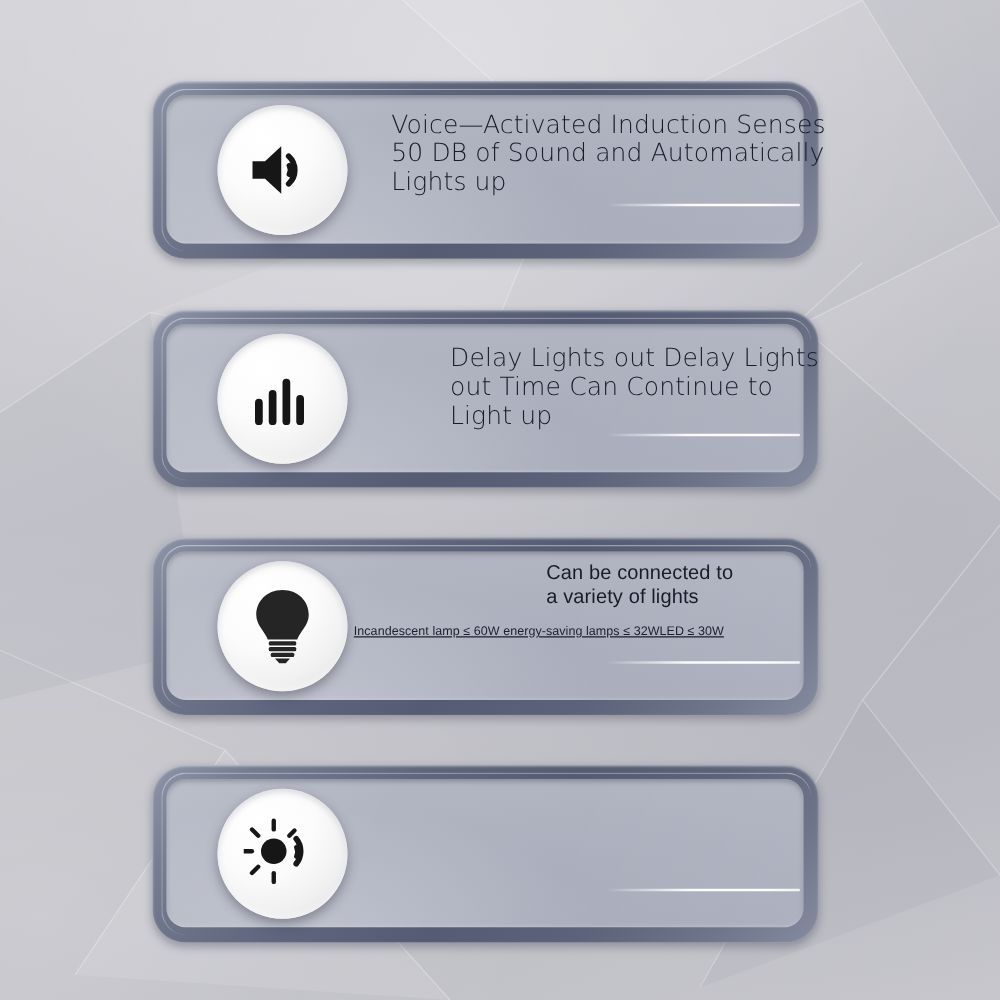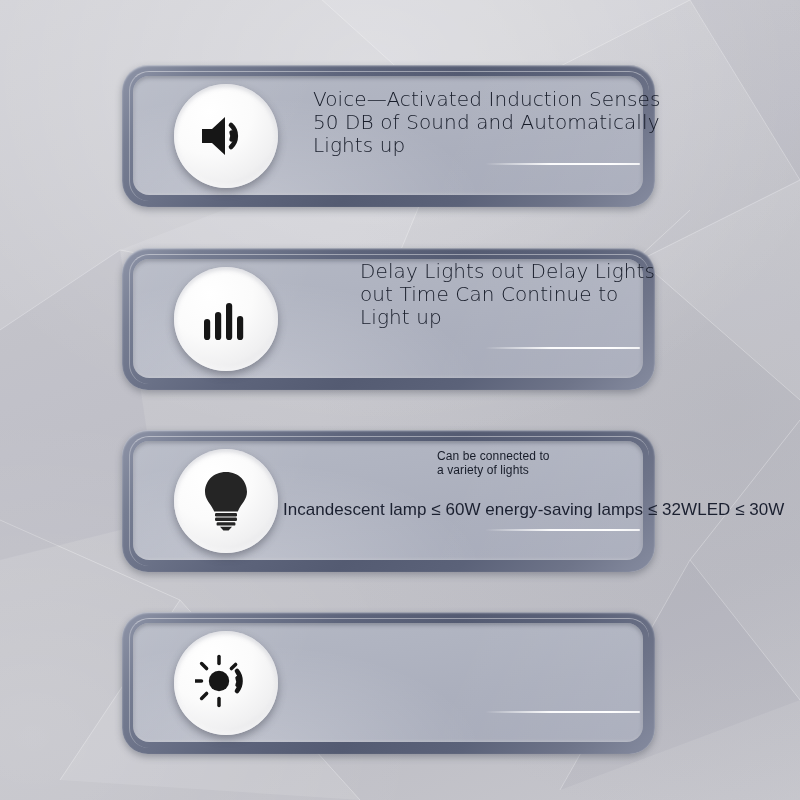--- a/index.html
+++ b/index.html
@@ -129,33 +129,34 @@
     letter-spacing: 0.1px;
   }
   .headline {
     font-size: 20.5px;
     font-weight: 400;
   }
   
   .geo { font-family: "DejaVu Sans", sans-serif; font-weight: 300; font-size: 20px; }
 
   .t1 { left: 313px; top: 88px;  }
-  .t2 { left: 360px; top: 260px; }
-  .t3 { left: 437px; top: 450px; font-family: "Liberation Sans", sans-serif; font-size: 12px; }
+  .t2 { left: 360px; top: 275px; }
+  .t3 { left: 437px; top: 450px; font-family: "Liberation Sans", sans-serif; font-size: 16px; }
   .t4 { left: 402px; top: 655px; }
 
   .sub {
     position: absolute;
     left: 283px;
     top: 500px;
     font-family: "Liberation Sans", sans-serif;
-    font-size: 17px;
+    font-size: 10px;
     color: #1b2030;
     letter-spacing: 0.05px;
     white-space: nowrap;
+    text-decoration: underline;
   }
 
   
   .rule {
     position: absolute;
     height: 2px;
     width: 155px;
     border-radius: 1px;
     background: linear-gradient(90deg,
       rgba(255,255,255,0.0) 0%,

